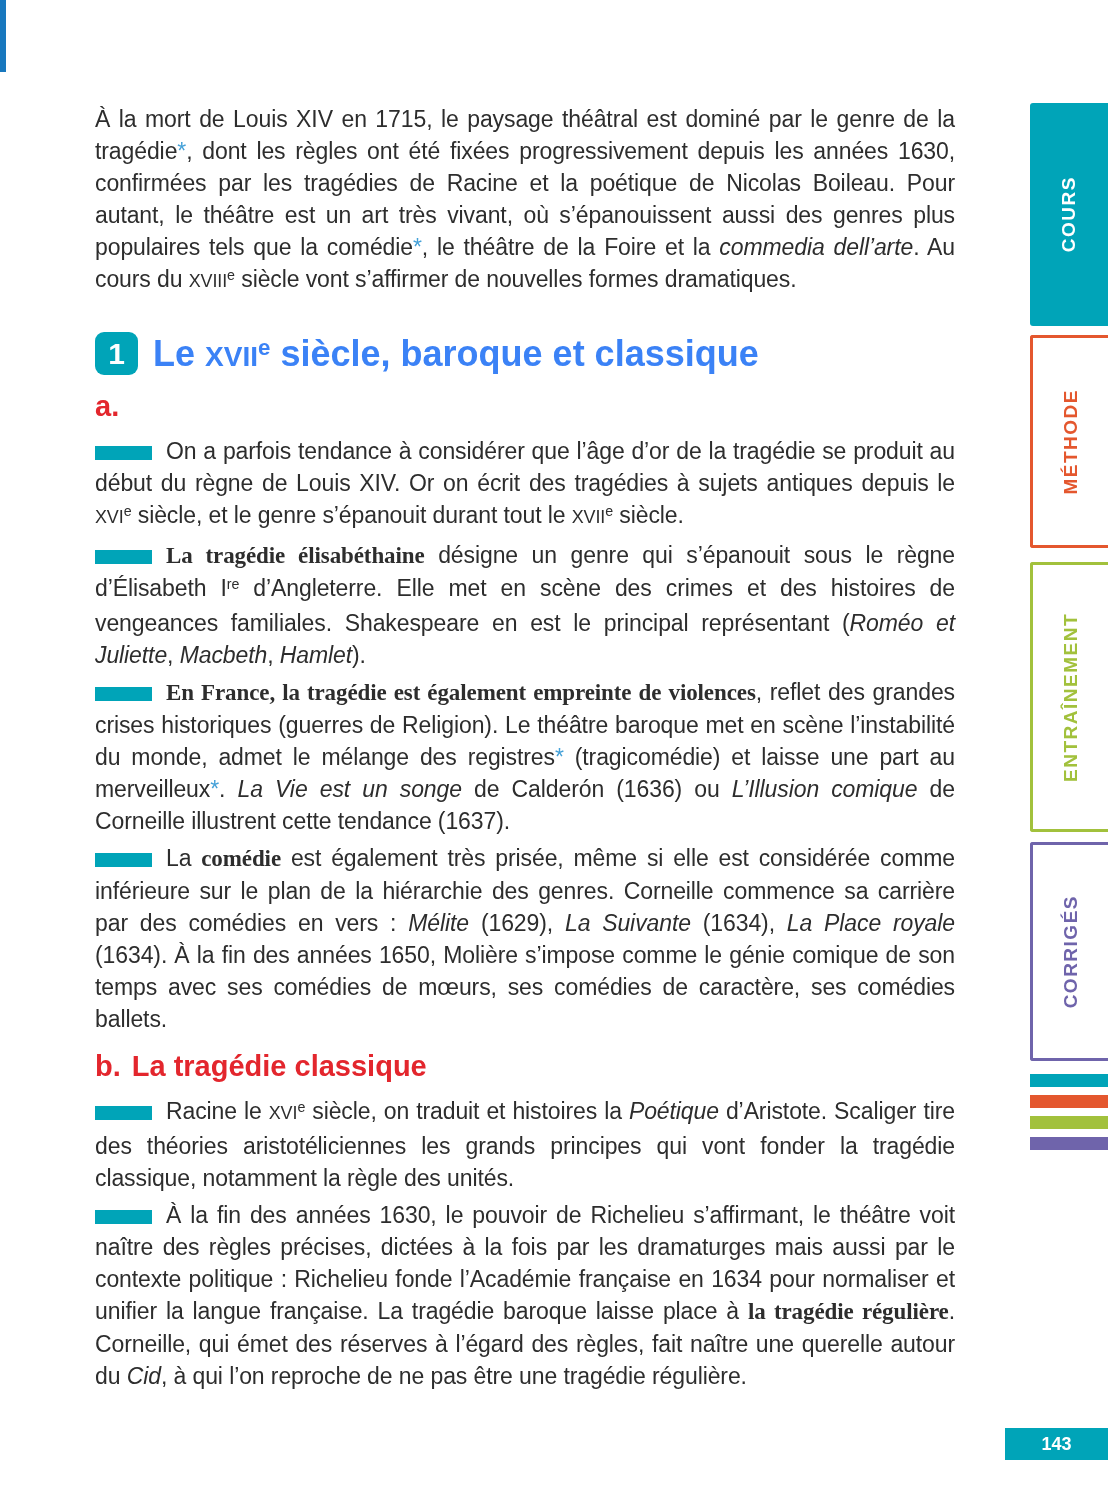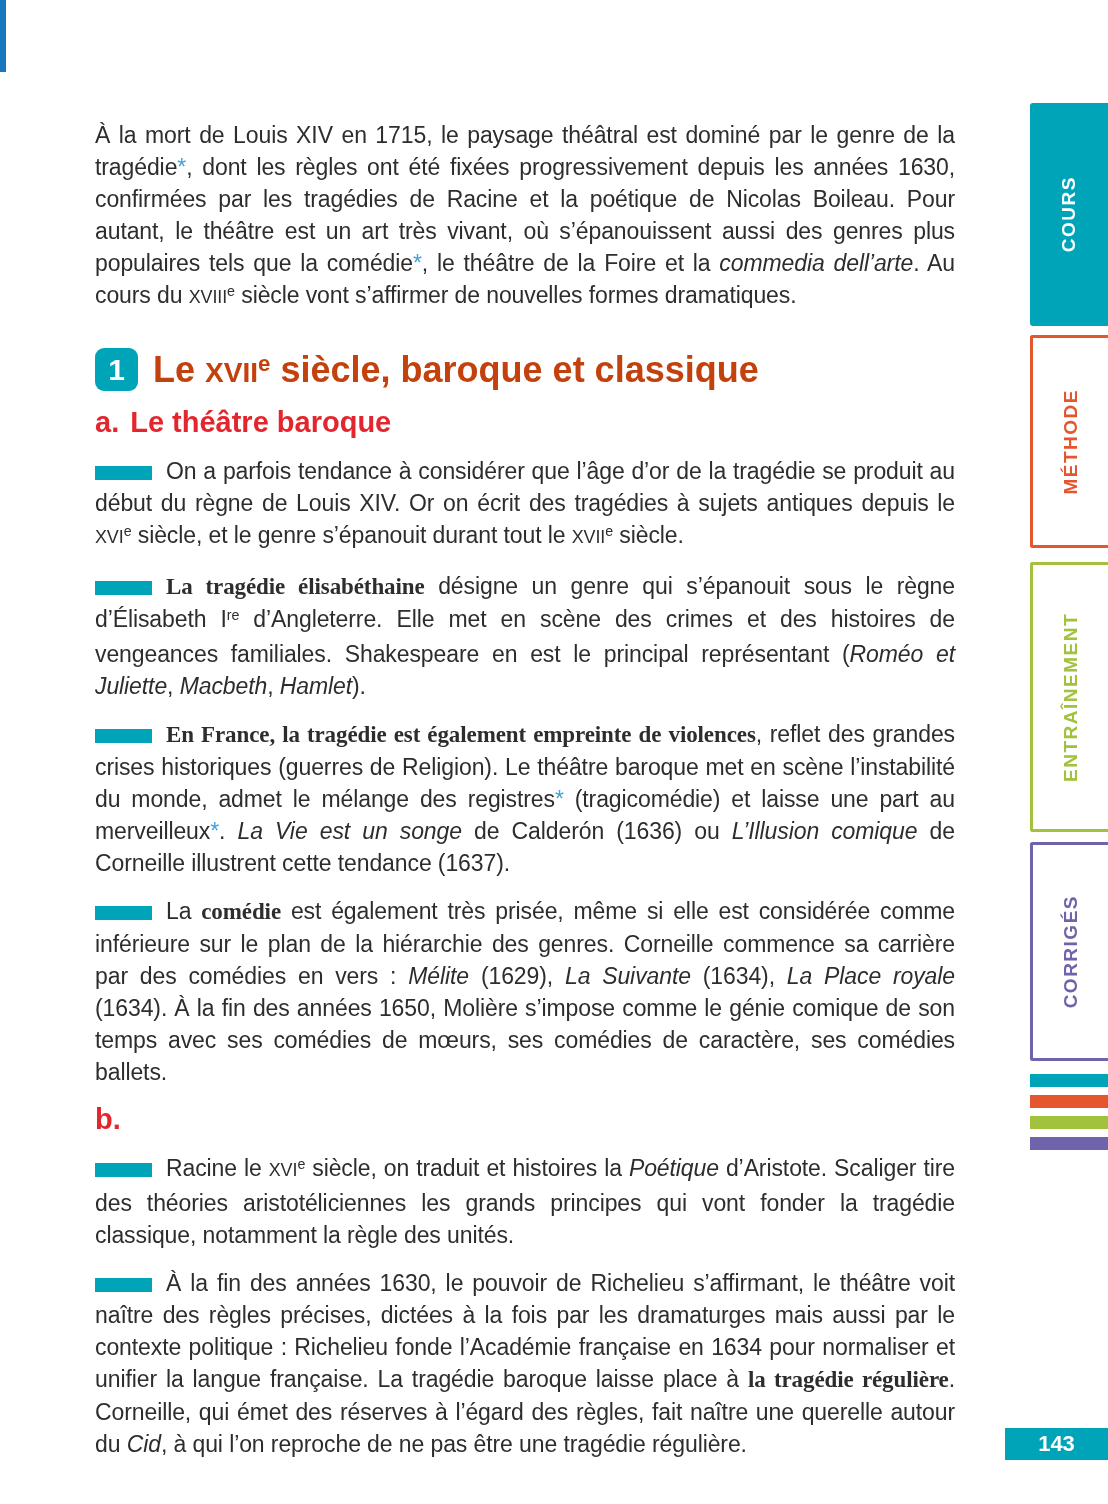--- a/index.html
+++ b/index.html
@@ -14,34 +14,34 @@
   }
   .accent-top {
     position: absolute; left: 0; top: 0;
     width: 6px; height: 72px; background: #1878be;
   }
   .main {
     position: absolute; left: 95px; top: 103px; width: 860px;
   }
   .body-text {
     font-size: 23px; line-height: 32px; letter-spacing: -0.1px;
-    text-align: justify; margin: 16px 0 5px 0;
+    text-align: justify; margin: 0 0 5px 0;
   }
   .intro { margin-bottom: 34px; }
   .h1 {
     display: flex; align-items: center; gap: 15px;
     margin: 0 0 8px 0;
   }
   .h1-num {
     display: inline-flex; align-items: center; justify-content: center;
     width: 43px; height: 43px; flex: 0 0 43px;
     background: #00a4b8; color: #ffffff;
     border-radius: 9px; font-size: 30px; font-weight: bold;
   }
-  .h1-title { color: #c2410c; font-size: 36px; font-weight: bold; line-height: 1.1; }
+  .h1-title { color: #3b82f6; font-size: 36px; font-weight: bold; line-height: 1.1; }
   .h2 {
     color: #e3262d; font-size: 29px; font-weight: bold;
     margin: 16px 0 12px 0; display: flex; gap: 11px; line-height: 1.1;
   }
   .bullet {
     display: inline-block; width: 57px; height: 14px;
     background: #00a4b8; margin-right: 14px; vertical-align: -1px;
   }
   .seg-b { font-weight: bold; font-family: Liberation Serif, serif; }
   .seg-i { font-style: italic; }
@@ -63,54 +63,54 @@
   .tab-corriges { top: 842px; height: 219px; border: 3px solid #6f64ab; border-right: none; color: #6f64ab; background: #ffffff; }
   .edge-bar { position: absolute; left: 1030px; width: 78px; height: 13px; }
   .edge-bar-0 { top: 1074px; background: #00a4b8; }
   .edge-bar-1 { top: 1095px; background: #e4572e; }
   .edge-bar-2 { top: 1116px; background: #a2c13c; }
   .edge-bar-3 { top: 1137px; background: #6f64ab; }
   .footer-page {
     position: absolute; left: 1005px; top: 1428px; width: 103px; height: 32px;
     background: #00a4b8; color: #ffffff;
     display: flex; align-items: center; justify-content: center;
-    font-size: 22px; font-weight: bold;
+    font-size: 18px; font-weight: bold;
   }
 </style>
 </head>
 <body>
 
 <div class="page">
 
   <div class="accent-top"></div>
 
   <main class="main">
 
     <p class="body-text intro"><span>À la mort de Louis XIV en 1715, le paysage théâtral est dominé par le genre de la tragédie</span><span class="seg-star">*</span><span>, dont les règles ont été fixées progressivement depuis les années 1630, confirmées par les tragédies de Racine et la poétique de Nicolas Boileau. Pour autant, le théâtre est un art très vivant, où s’épanouissent aussi des genres plus populaires tels que la comédie</span><span class="seg-star">*</span><span>, le théâtre de la Foire et la </span><span class="seg-i">commedia dell’arte</span><span>. Au cours du </span><span class="seg-sc">xviii</span><span class="seg-sup">e</span><span> siècle vont s’affirmer de nouvelles formes dramatiques.</span></p>
 
     <h1 class="h1">
       <span class="h1-num">1</span>
       <span class="h1-title"><span>Le </span><span class="seg-sc">xvii</span><span class="seg-sup">e</span><span> siècle, baroque et classique</span></span>
     </h1>
 
     <h2 class="h2">
       <span>a.</span>
-      <span>Le théâtre baroque</span>
     </h2>
 
     <p class="body-text"><span class="bullet"></span><span><span>On a parfois tendance à considérer que l’âge d’or de la tragédie se produit au début du règne de Louis XIV. Or on écrit des tragédies à sujets antiques depuis le </span><span class="seg-sc">xvi</span><span class="seg-sup">e</span><span> siècle, et le genre s’épanouit durant tout le </span><span class="seg-sc">xvii</span><span class="seg-sup">e</span><span> siècle.</span></span></p>
 
     <p class="body-text"><span class="bullet"></span><span><span class="seg-b">La tragédie élisabéthaine</span><span> désigne un genre qui s’épanouit sous le règne d’Élisabeth I</span><span class="seg-sup">re</span><span> d’Angleterre. Elle met en scène des crimes et des histoires de vengeances familiales. Shakespeare en est le principal représentant (</span><span class="seg-i">Roméo et Juliette</span><span>, </span><span class="seg-i">Macbeth</span><span>, </span><span class="seg-i">Hamlet</span><span>).</span></span></p>
 
     <p class="body-text"><span class="bullet"></span><span><span class="seg-b">En France, la tragédie est également empreinte de violences</span><span>, reflet des grandes crises historiques (guerres de Religion). Le théâtre baroque met en scène l’instabilité du monde, admet le mélange des registres</span><span class="seg-star">*</span><span> (tragicomédie) et laisse une part au merveilleux</span><span class="seg-star">*</span><span>. </span><span class="seg-i">La Vie est un songe</span><span> de Calderón (1636) ou </span><span class="seg-i">L’Illusion comique</span><span> de Corneille illustrent cette tendance (1637).</span></span></p>
 
     <p class="body-text"><span class="bullet"></span><span><span>La </span><span class="seg-b">comédie</span><span> est également très prisée, même si elle est considérée comme inférieure sur le plan de la hiérarchie des genres. Corneille commence sa carrière par des comédies en vers : </span><span class="seg-i">Mélite</span><span> (1629), </span><span class="seg-i">La Suivante</span><span> (1634), </span><span class="seg-i">La Place royale</span><span> (1634). À la fin des années 1650, Molière s’impose comme le génie comique de son temps avec ses comédies de mœurs, ses comédies de caractère, ses comédies ballets.</span></span></p>
 
     <h2 class="h2">
       <span>b.</span>
+      <span>La tragédie classique</span>
     </h2>
 
     <p class="body-text"><span class="bullet"></span><span><span>Racine le </span><span class="seg-sc">xvi</span><span class="seg-sup">e</span><span> siècle, on traduit et histoires la </span><span class="seg-i">Poétique</span><span> d’Aristote. Scaliger tire des théories aristotéliciennes les grands principes qui vont fonder la tragédie classique, notamment la règle des unités.</span></span></p>
 
     <p class="body-text"><span class="bullet"></span><span><span>À la fin des années 1630, le pouvoir de Richelieu s’affirmant, le théâtre voit naître des règles précises, dictées à la fois par les dramaturges mais aussi par le contexte politique : Richelieu fonde l’Académie française en 1634 pour normaliser et unifier la langue française. La tragédie baroque laisse place à </span><span class="seg-b">la tragédie régulière</span><span>. Corneille, qui émet des réserves à l’égard des règles, fait naître une querelle autour du </span><span class="seg-i">Cid</span><span>, à qui l’on reproche de ne pas être une tragédie régulière.</span></span></p>
 
   </main>
 
   <aside>
     <div class="sidebar-tab tab-cours">

